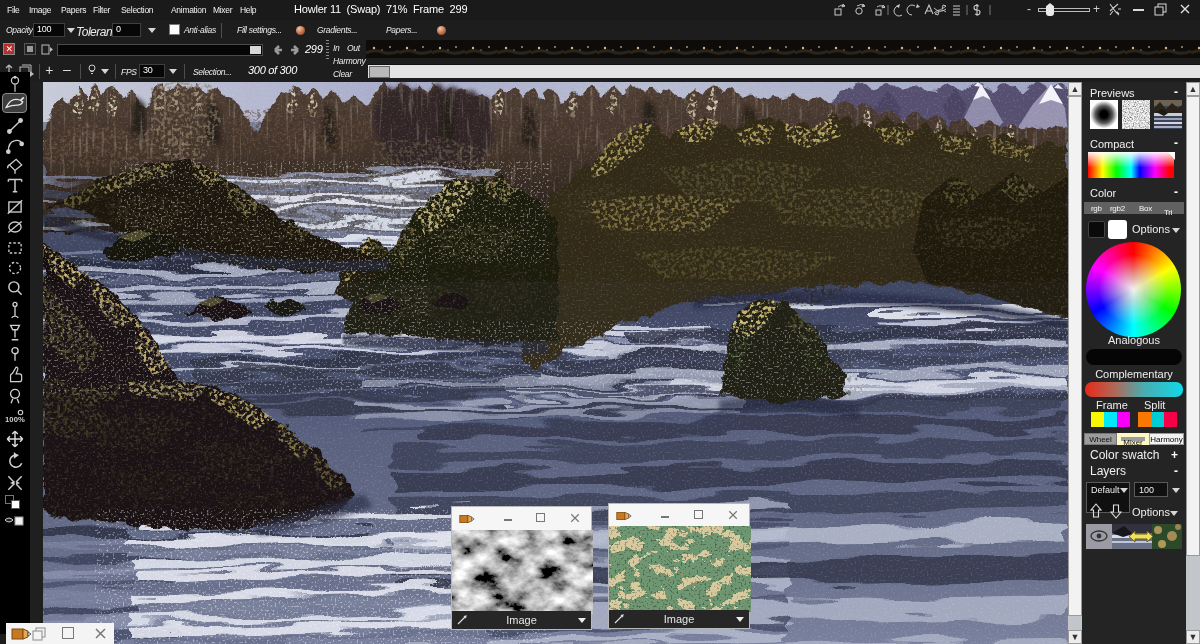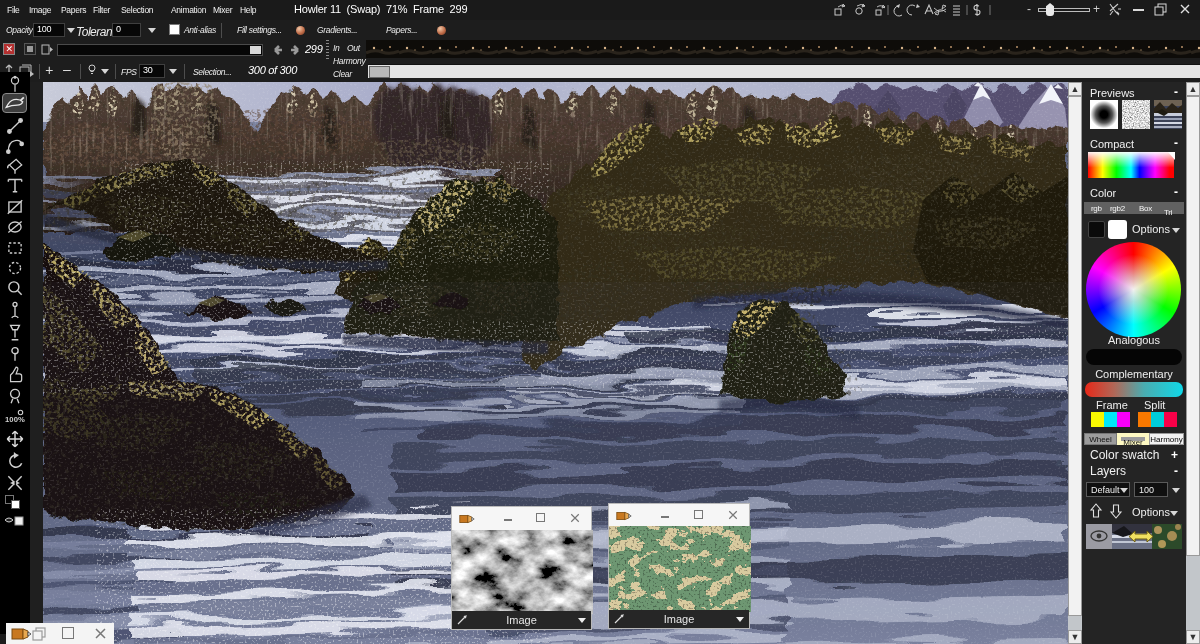--- a/index.html
+++ b/index.html
@@ -720,21 +720,21 @@
     <span class="abs" style="left:56px;top:330px;width:13px;height:15px;background:#f87800"></span>
     <span class="abs" style="left:69px;top:330px;width:13px;height:15px;background:#00ccd8"></span>
     <span class="abs" style="left:82px;top:330px;width:13px;height:15px;background:#f80048"></span>
     <span class="abs" style="left:2px;top:351px;width:33px;height:12px;background:#9c9c9c;color:#111;font-size:8px;text-align:center;line-height:12px;border:1px solid #777">Wheel</span>
     <span class="abs" style="left:35px;top:351px;width:32px;height:12px;background:#9c9c9c;color:#111;font-size:8px;text-align:center;line-height:12px;border:4px solid #fef9c3">Mixer</span>
     <span class="abs" style="left:67px;top:351px;width:35px;height:12px;background:#f2f2f2;color:#000;font-size:8px;text-align:center;line-height:12px;border:1px solid #999">Harmony</span>
     <span class="hdr" style="top:366px;font-size:12px">Color swatch</span>
       <span class="mns" style="top:366px">+</span>
     <span class="hdr" style="top:382px;font-size:12px">Layers</span>
       <span class="mns" style="top:382px">-</span>
-    <span class="abs" style="left:4px;top:400px;width:44px;height:15px;background:#101010;border:1px solid #5a5a5a;color:#eee;font-size:9px;padding:2px 0 8px 4px">Default</span>
+    <span class="abs" style="left:4px;top:400px;width:44px;height:31px;background:#101010;border:1px solid #5a5a5a;color:#eee;font-size:9px;padding:2px 0 8px 4px">Default</span>
     <span class="ddarrow" style="left:38px;top:406px"></span>
     <span class="abs" style="left:52px;top:400px;width:34px;height:15px;background:#101010;border:1px solid #5a5a5a;color:#eee;font-size:9px;padding:2px 0 0 4px">100</span>
     <span class="ddarrow" style="left:90px;top:406px"></span>
     <svg class="abs" style="left:6px;top:420px" width="40" height="18" viewBox="0 0 40 18" fill="none" stroke="#e0e0e0" stroke-width="1.1">
       <path d="M8 2 L13 8 H10.5 V15 H5.5 V8 H3 Z"></path>
       <path d="M28 16 L23 10 H25.5 V3 H30.5 V10 H33 Z"></path>
     </svg>
     <span class="abs" style="left:50px;top:424px;color:#eee;font-size:11px">Options</span>
     <span class="ddarrow" style="left:88px;top:429px"></span>
     <span class="abs" style="left:4px;top:442px;width:26px;height:25px;background:#9b9ba3">

